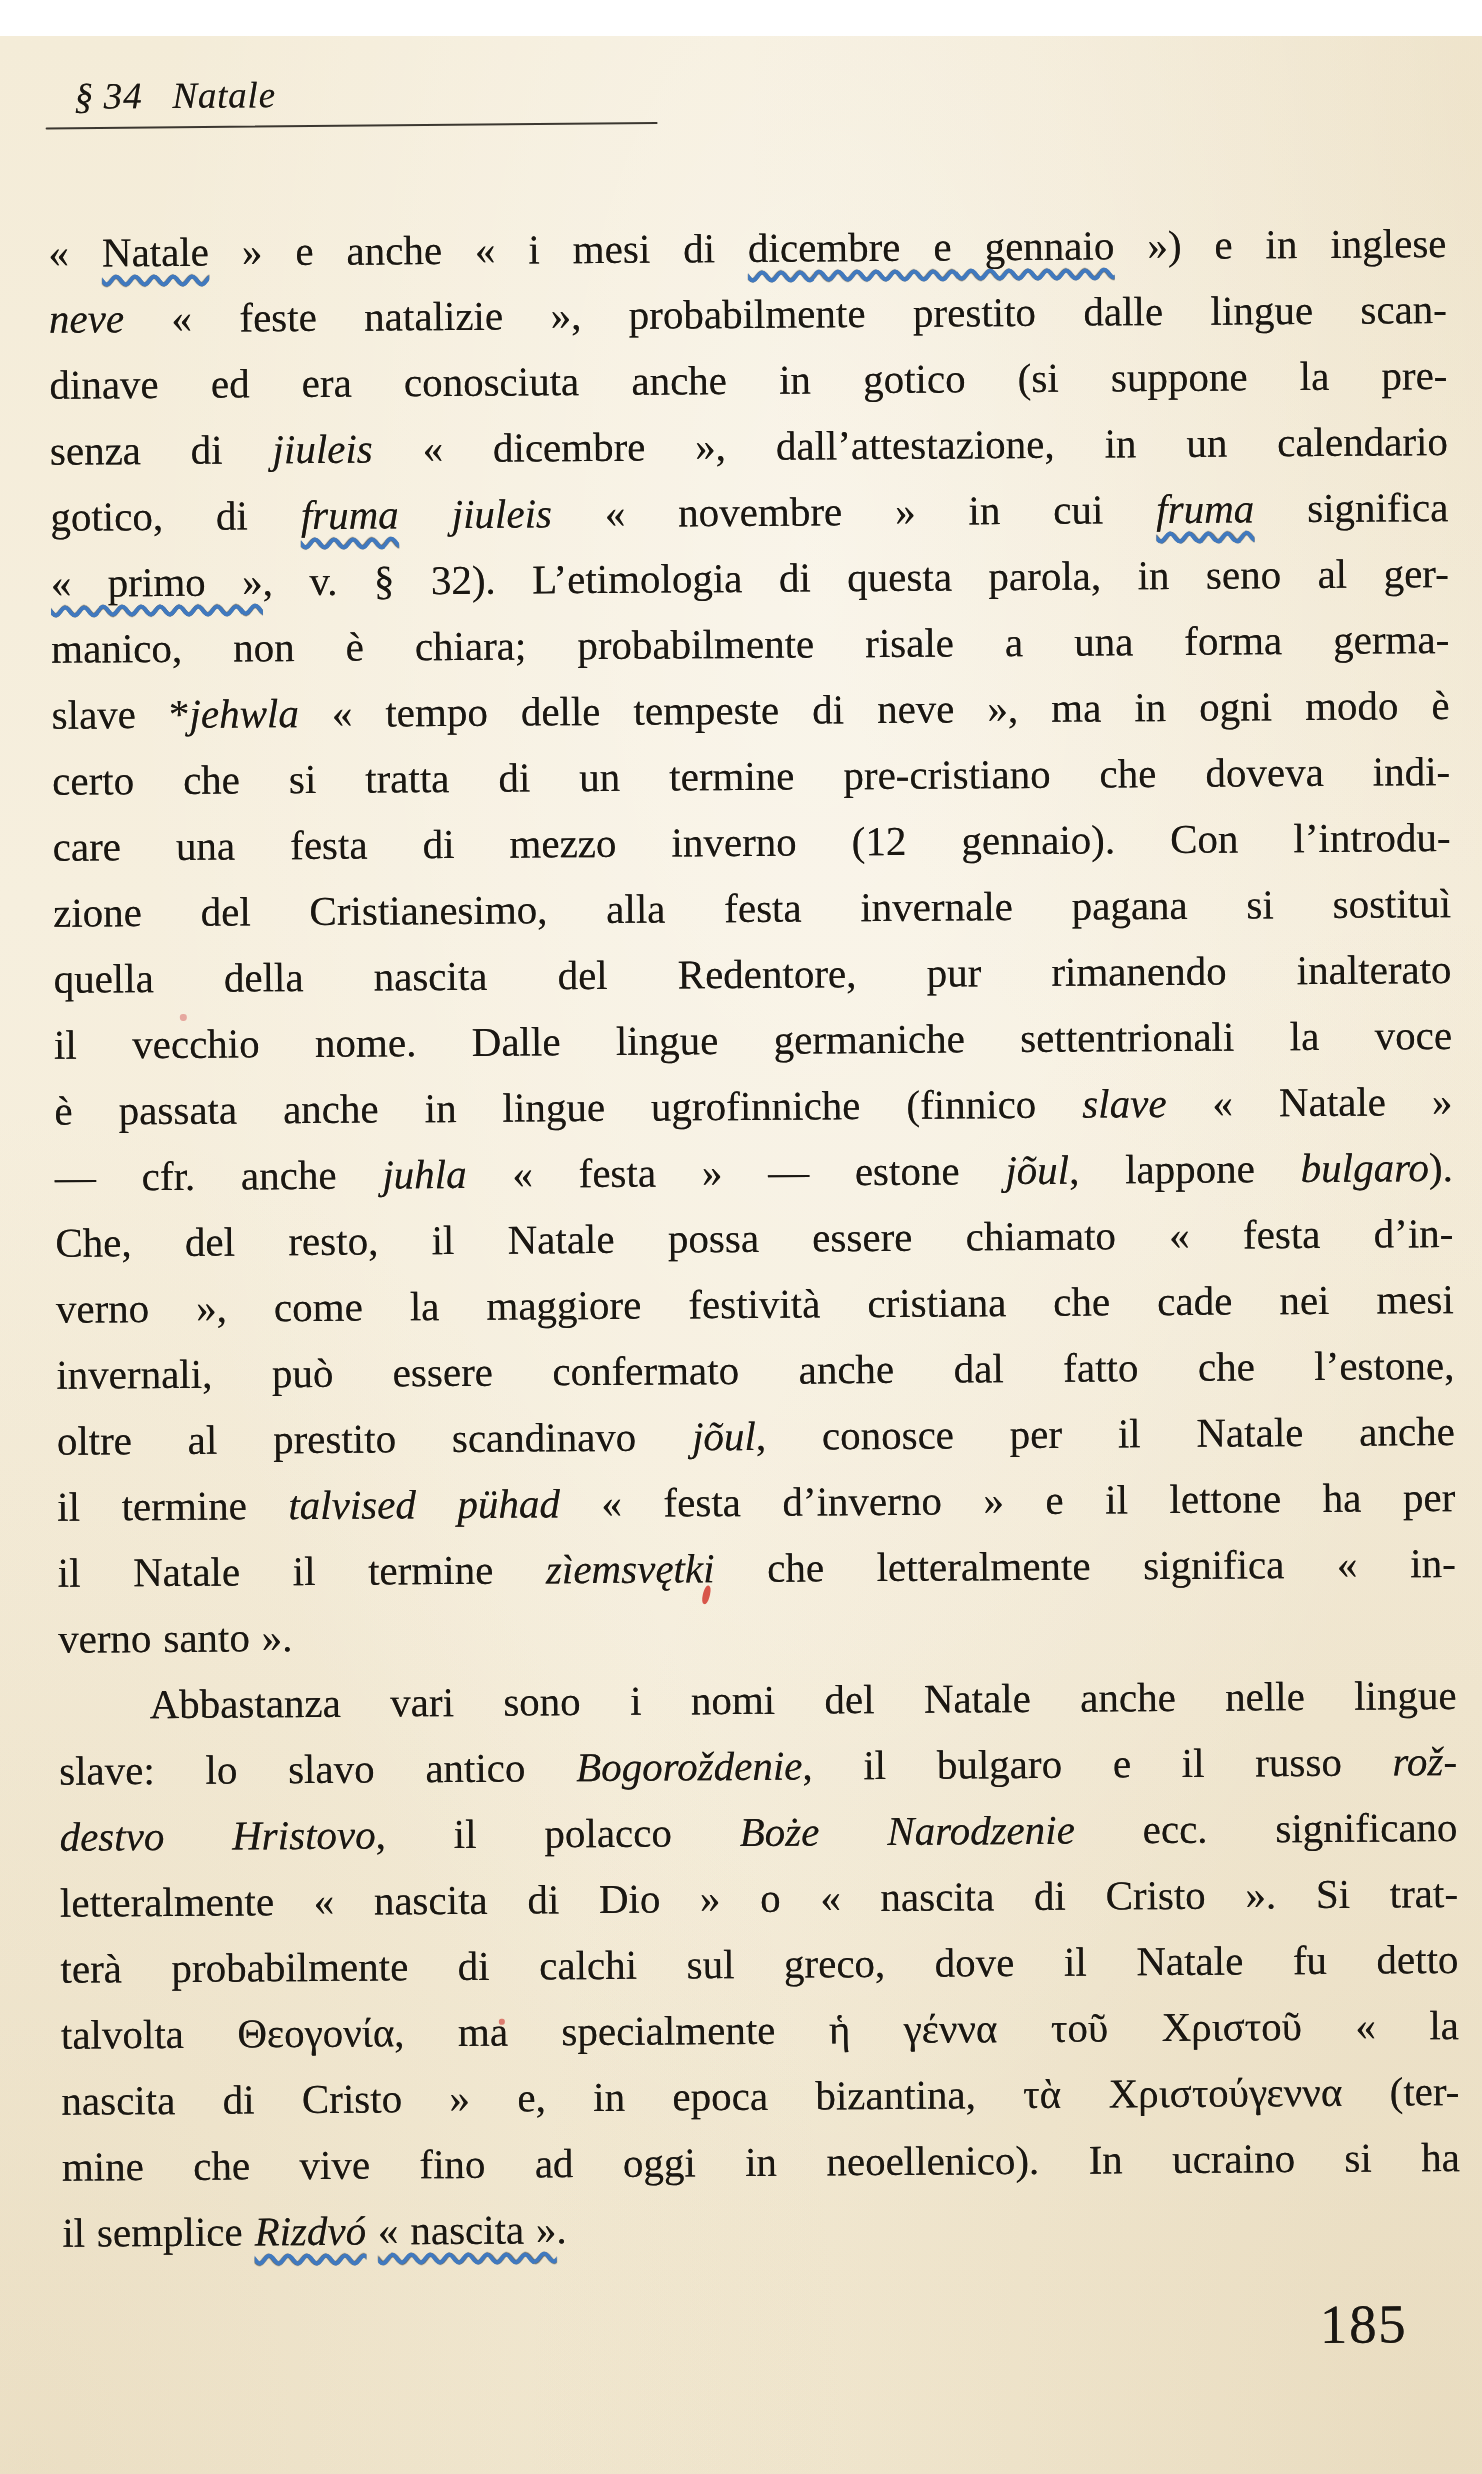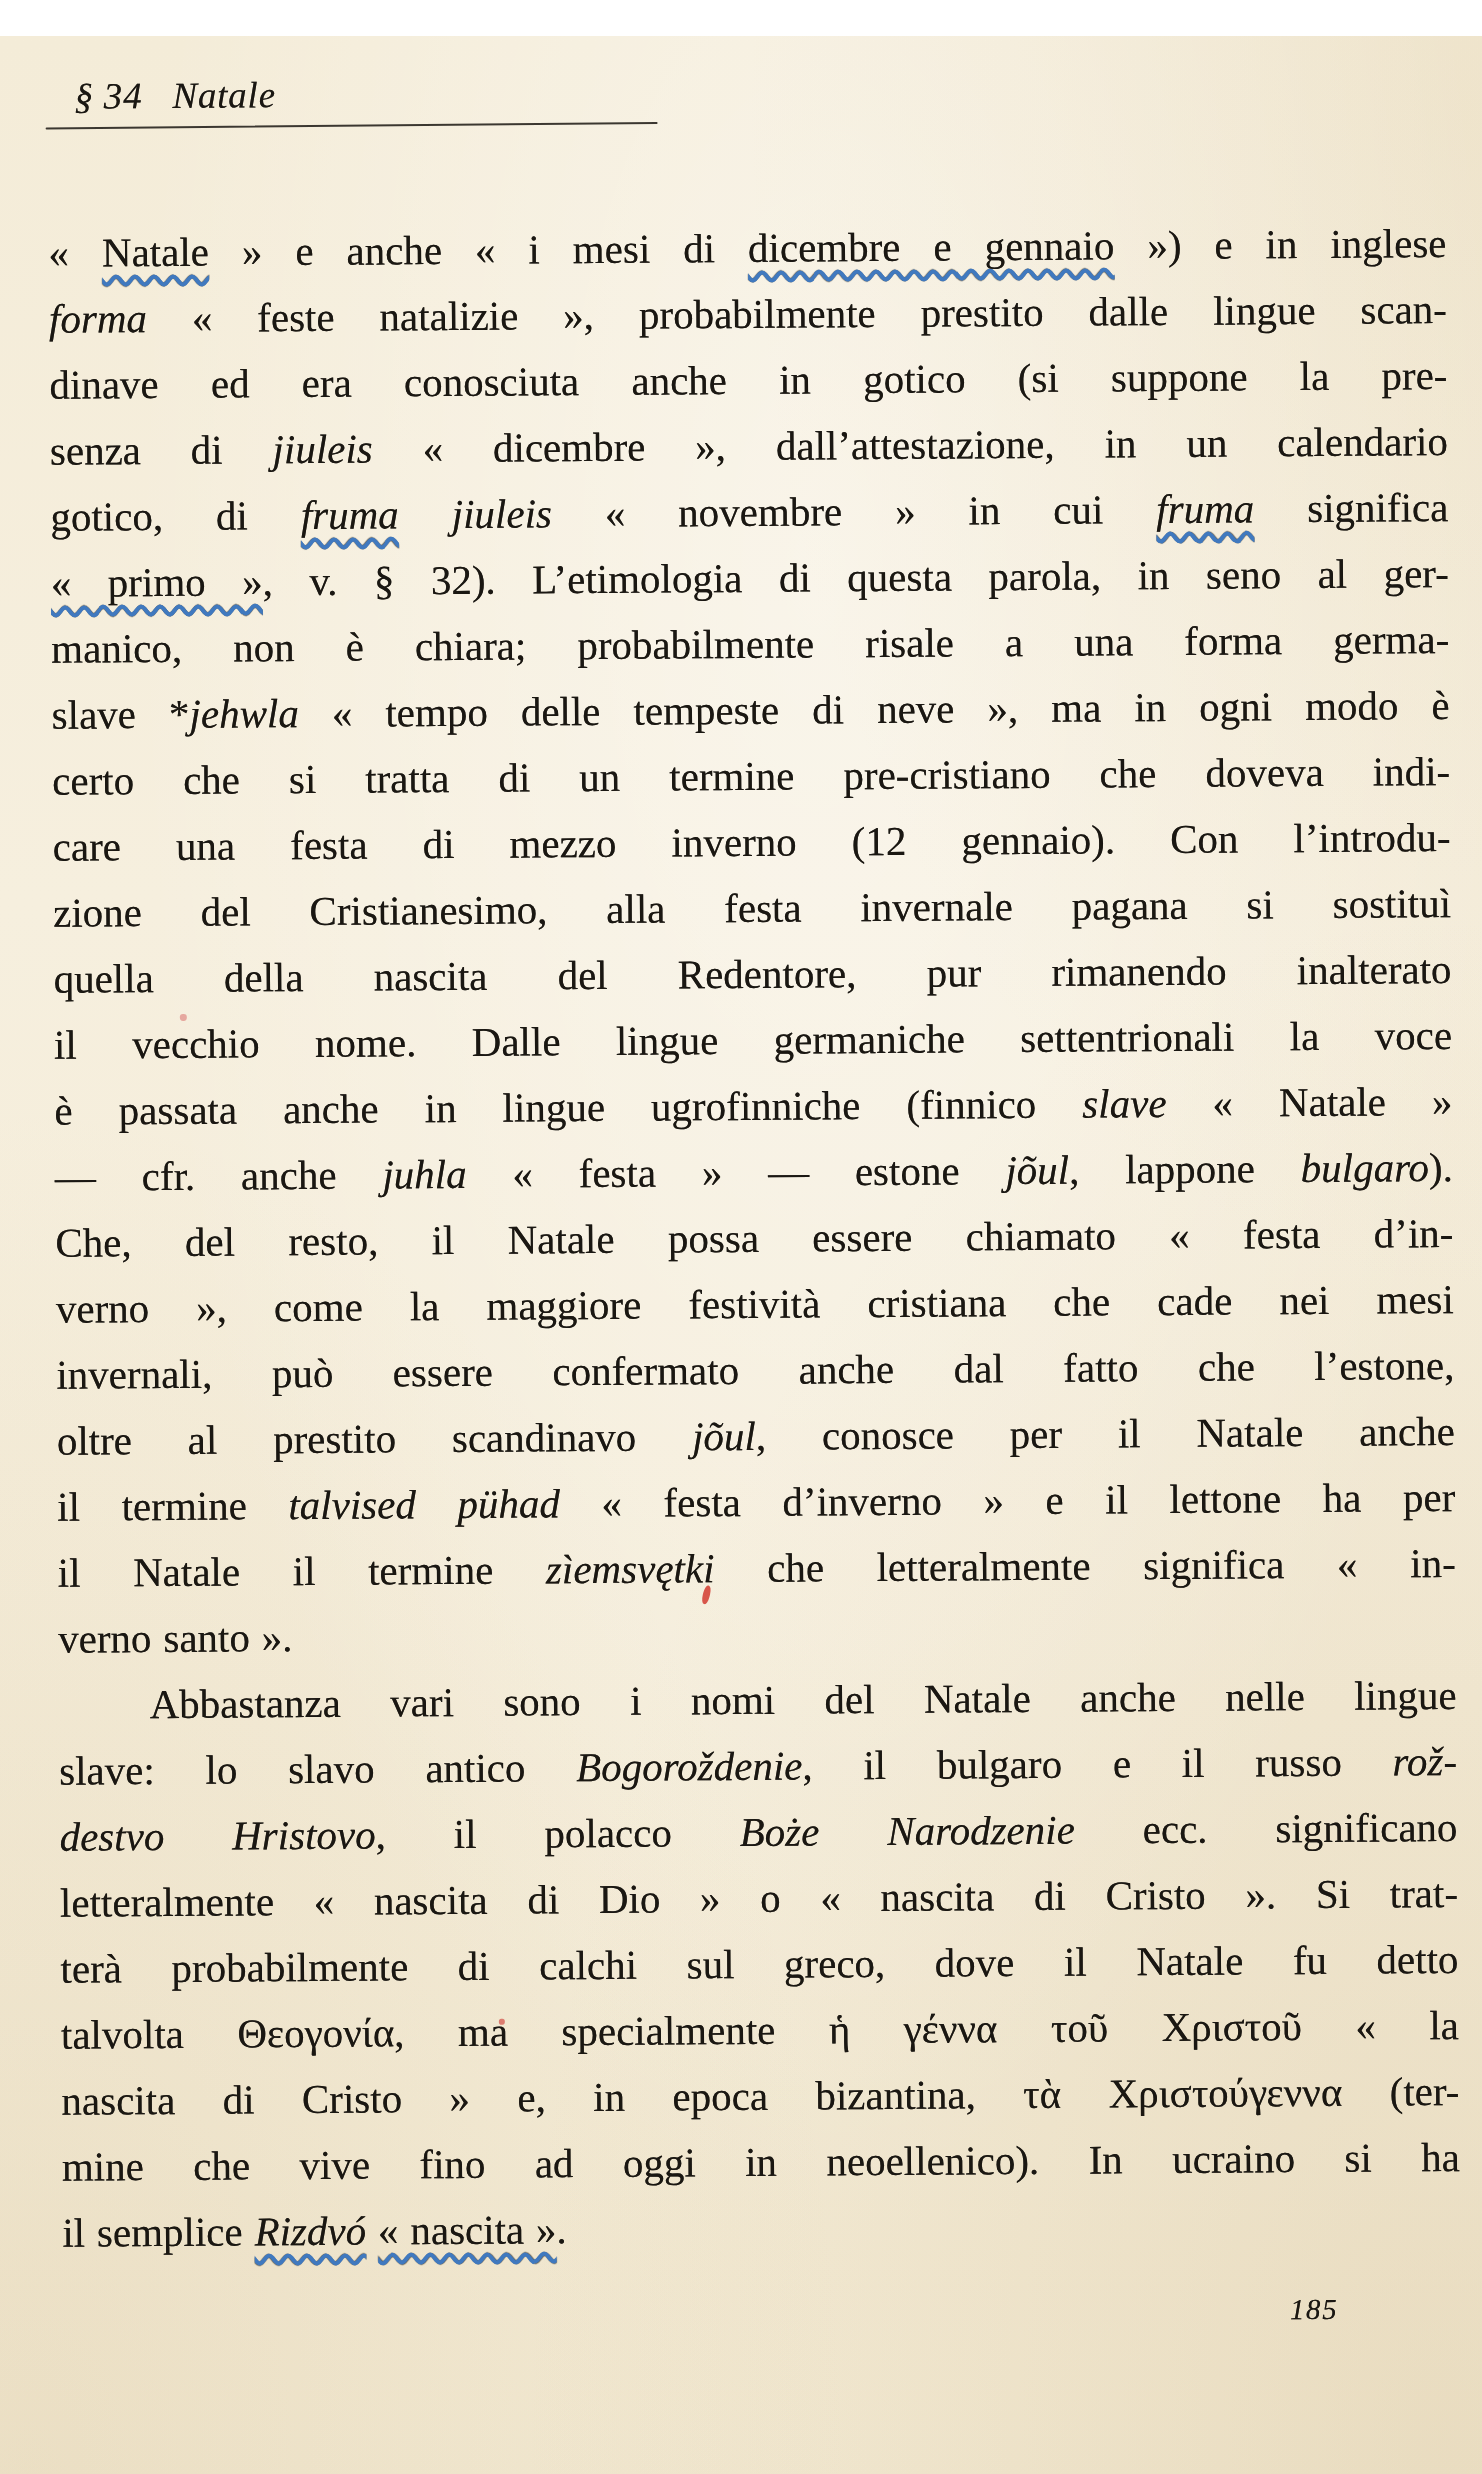--- a/index.html
+++ b/index.html
@@ -47,42 +47,41 @@
   .it{font-style:italic;}
   .pen{
     text-decoration-line:underline;
     text-decoration-style:wavy;
     text-decoration-color:var(--pen,#4079bf);
     text-decoration-thickness:3.5px;
     text-underline-offset:8.6px;
     text-decoration-skip-ink:none;
   }
   .pgnum{
-    position:absolute;left:1274px;top:2261px;
-    font-size:29px;letter-spacing:1.6px;
+    position:absolute;left:1304px;top:2261px;
+    font-size:55px;letter-spacing:1.6px;
     text-shadow:0 0 0.6px rgba(26,23,18,0.8);
-    font-style:italic;
   }
   .mark{position:absolute;border-radius:45%;}
 </style>
 </head>
 <body>
 
 <div class="page">
   <div class="content">
 
     <div class="hdr">
       <span class="sec">§ 34</span><span>Natale</span>
     </div>
 
     <div class="hdr-rule"></div>
 
     <div class="body-text">
         <div class="line"><span>« </span><span class="pen">Natale</span><span> » e anche « i mesi di </span><span class="pen">dicembre e gennaio</span><span> ») e in inglese</span></div>
-        <div class="line"><span class="it">forma</span><span> « feste natalizie », probabilmente prestito dalle lingue scan-</span></div>
+        <div class="line"><span class="it">neve</span><span> « feste natalizie », probabilmente prestito dalle lingue scan-</span></div>
         <div class="line"><span>dinave ed era conosciuta anche in gotico (si suppone la pre-</span></div>
         <div class="line"><span>senza di </span><span class="it">jiuleis</span><span> « dicembre », dall’attestazione, in un calendario</span></div>
         <div class="line"><span>gotico, di </span><span class="it pen">fruma</span><span> </span><span class="it">jiuleis</span><span> « novembre » in cui </span><span class="it pen">fruma</span><span> significa</span></div>
         <div class="line"><span class="pen">« primo »</span><span>, v. § 32). L’etimologia di questa parola, in seno al ger-</span></div>
         <div class="line"><span>manico, non è chiara; probabilmente risale a una forma germa-</span></div>
         <div class="line"><span>slave *</span><span class="it">jehwla</span><span> « tempo delle tempeste di neve », ma in ogni modo è</span></div>
         <div class="line"><span>certo che si tratta di un termine pre-cristiano che doveva indi-</span></div>
         <div class="line"><span>care una festa di mezzo inverno (12 gennaio). Con l’introdu-</span></div>
         <div class="line"><span>zione del Cristianesimo, alla festa invernale pagana si sostituì</span></div>
         <div class="line"><span>quella della nascita del Redentore, pur rimanendo inalterato</span></div>

